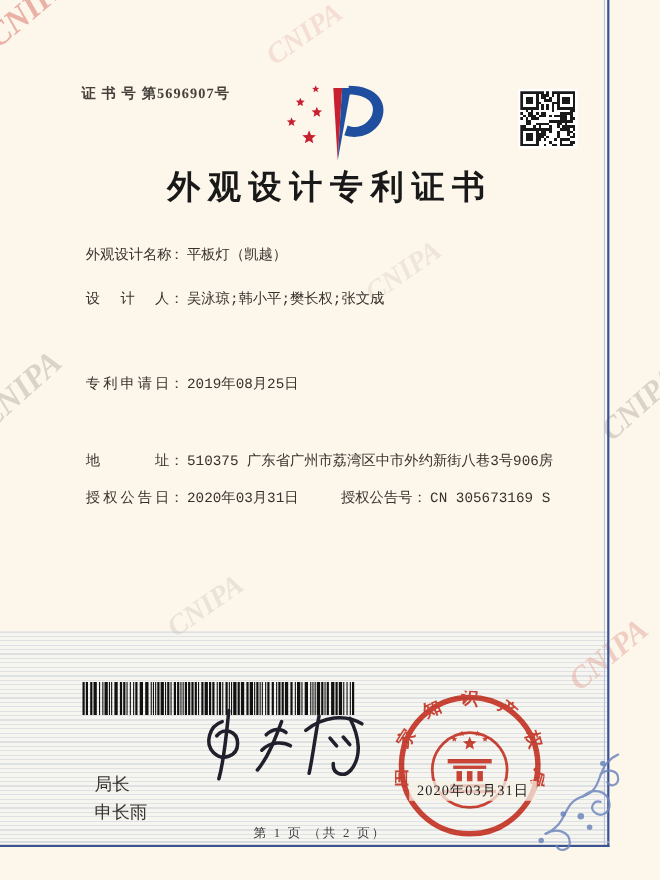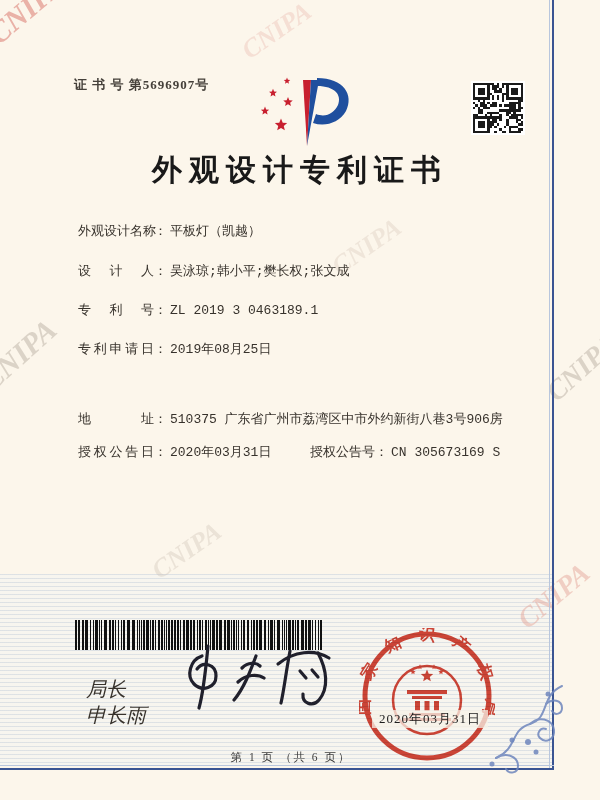--- a/index.html
+++ b/index.html
@@ -21,21 +21,21 @@
          font-weight:bold;letter-spacing:7px;color:#191919;z-index:3;}
   .frow{position:absolute;left:78px;font-size:13px;z-index:3;white-space:nowrap;}
   .flabel{display:inline-block;width:76px;text-align:justify;text-align-last:justify;vertical-align:top;}
   .fval{margin-left:3px;font-family:Liberation Mono, monospace;}
   .fgroup2{position:absolute;left:232px;top:0;}
   .paras{position:absolute;left:74px;top:467px;width:464px;font-size:13px;line-height:21.5px;
          text-align:justify;z-index:3;}
   .paras p{margin:0;text-indent:2em;}
   .barcode{position:absolute;left:75px;top:620px;width:256px;height:30px;z-index:3;font-size:0;}
   .barcode i{display:inline-block;height:100%;background:#111;}
-  .commissioner{position:absolute;left:86px;top:676px;font-size:20px;line-height:26px;z-index:3;font-style:italic;}
+  .commissioner{position:absolute;left:86px;top:701px;font-size:16px;line-height:26px;z-index:3;}
   .signature{position:absolute;left:172px;top:638px;z-index:4;}
   .seal{position:absolute;left:359px;top:628px;z-index:4;mix-blend-mode:multiply;}
   .sealdate{position:absolute;left:372px;top:710px;width:116px;font-size:13px;letter-spacing:1px;
             color:#1d1d1d;background:rgba(247,242,231,.75);text-align:center;z-index:5;}
   .ornament{position:absolute;left:478px;top:682px;z-index:3;}
   .pageinfo{position:absolute;left:0;top:750px;width:582px;text-align:center;font-size:11.5px;
             letter-spacing:2px;z-index:3;color:#3c3c3c;}
   .footnote{position:absolute;left:24px;top:778px;width:552px;text-align:center;font-size:13px;
             letter-spacing:2px;color:#3b3b3b;z-index:3;}
 </style>
@@ -313,23 +313,20 @@
   </div>
 
   <div class="title">外观设计专利证书</div>
 
   <div class="frow" style="top:222px">
     <span class="flabel">外观设计名称</span><span>：</span><span class="fval">平板灯（凯越）</span>
   </div>
   <div class="frow" style="top:262px">
     <span class="flabel">设计人</span><span>：</span><span class="fval">吴泳琼;韩小平;樊长权;张文成</span>
   </div>
-  <div class="frow" style="top:301px">
-    <span class="flabel">专利号</span><span>：</span><span class="fval">ZL 2019 3 0463189.1</span>
-  </div>
   <div class="frow" style="top:340px">
     <span class="flabel">专利申请日</span><span>：</span><span class="fval">2019年08月25日</span>
   </div>
   <div class="frow" style="top:410px">
     <span class="flabel">地址</span><span>：</span><span class="fval">510375 广东省广州市荔湾区中市外约新街八巷3号906房</span>
   </div>
   <div class="frow" style="top:443px">
     <span class="flabel">授权公告日</span><span>：</span><span class="fval">2020年03月31日</span>
     <span class="fgroup2"><span>授权公告号</span><span>：</span><span class="fval">CN 305673169 S</span></span>
   </div>
@@ -394,21 +391,21 @@
     </g>
     <g fill="#6e86bd" opacity="0.85">
       <circle cx="50" cy="60" r="3"></circle>
         <circle cx="58" cy="70" r="2.5"></circle>
       <circle cx="34" cy="58" r="2.5"></circle>
         <circle cx="70" cy="12" r="2.5"></circle>
       <circle cx="14" cy="82" r="2.5"></circle>
     </g>
   </svg>
 
-  <div class="pageinfo">第 1 页 （共 6 页）</div>
+  <div class="pageinfo">第 1 页 （共 2 页）</div>
 
 <div class="wm" style="left: -18px; top: -8px; transform: rotate(-40deg); color: rgba(215, 110, 100, 0.5); font-size: 30px;">CNIPA</div>
     <div class="wm" style="left: 238px; top: 16px; transform: rotate(-35deg); color: rgba(230, 170, 160, 0.3); font-size: 26px;">CNIPA</div>
     <div class="wm" style="left: -26px; top: 338px; transform: rotate(-42deg); color: rgba(165, 155, 142, 0.38); font-size: 30px;">CNIPA</div>
     <div class="wm" style="left: 328px; top: 232px; transform: rotate(-35deg); color: rgba(205, 185, 172, 0.28); font-size: 26px;">CNIPA</div>
     <div class="wm" style="left: 540px; top: 352px; transform: rotate(-42deg); color: rgba(175, 162, 150, 0.42); font-size: 28px;">CNIPA</div>
     <div class="wm" style="left: 148px; top: 536px; transform: rotate(-35deg); color: rgba(195, 182, 170, 0.3); font-size: 26px;">CNIPA</div>
     <div class="wm" style="left: 512px; top: 580px; transform: rotate(-40deg); color: rgba(228, 162, 150, 0.48); font-size: 28px;">CNIPA</div>
   </div>
 

